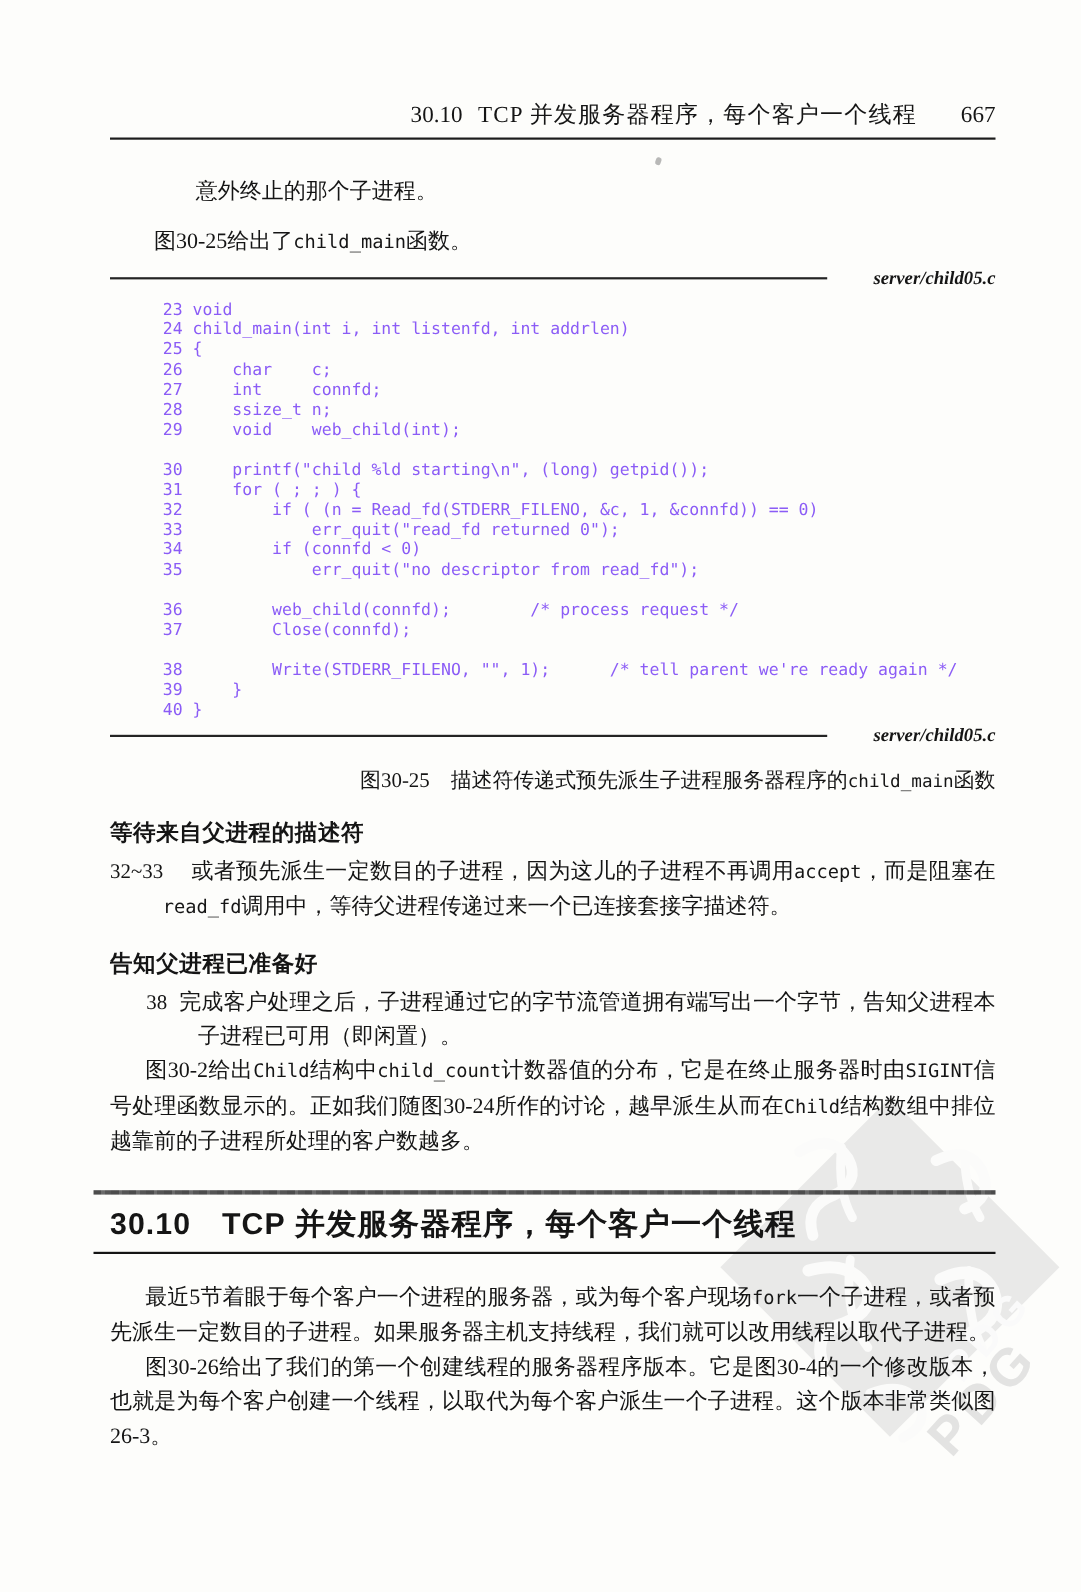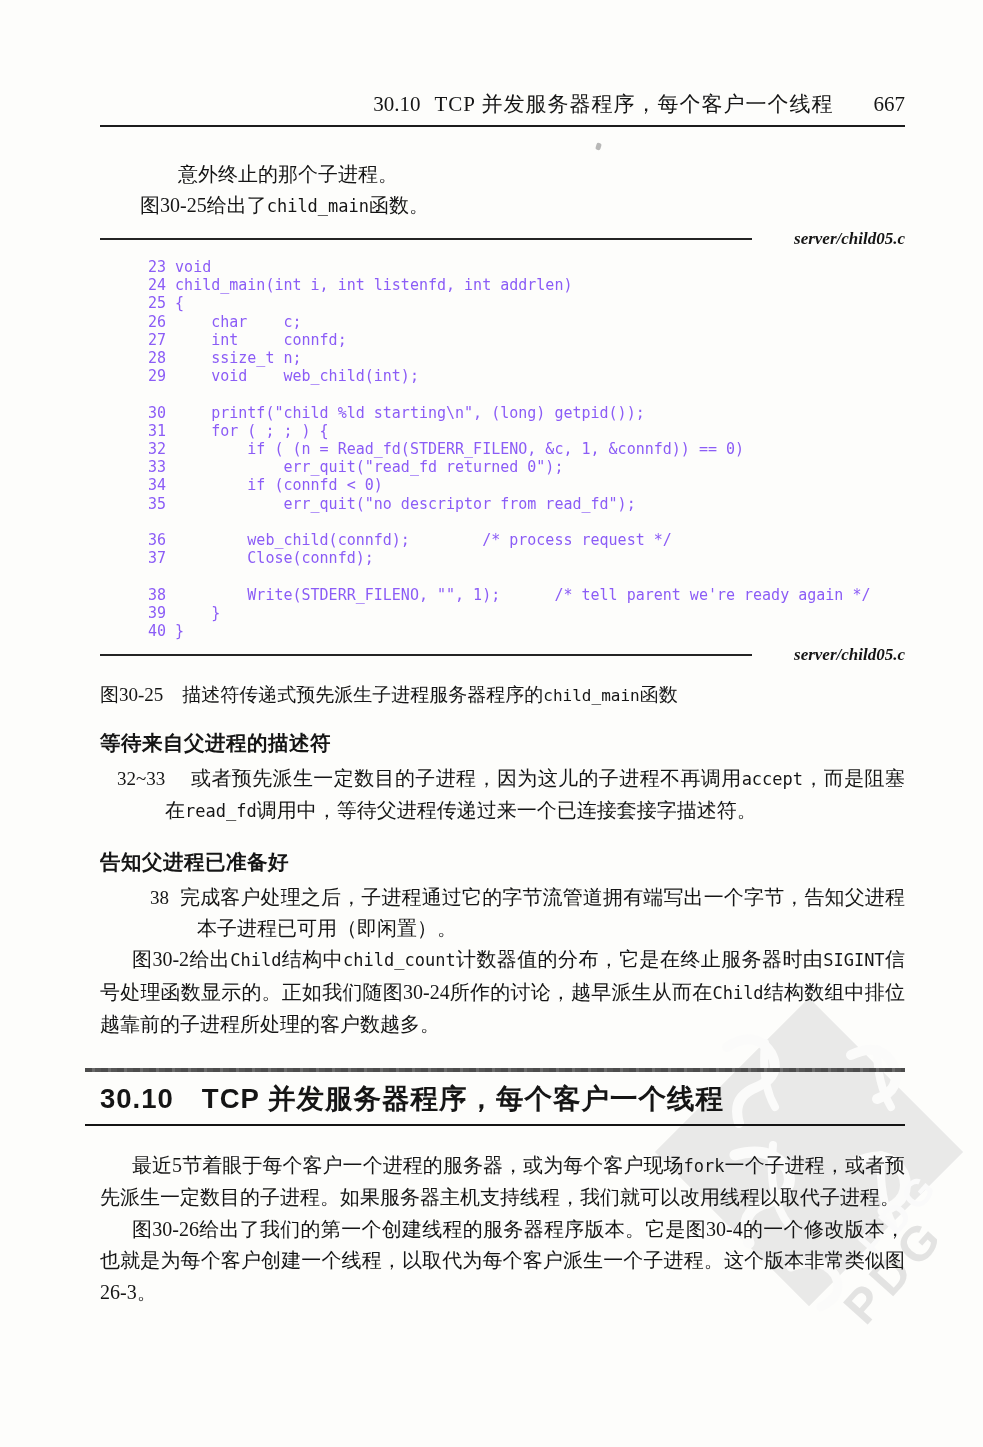--- a/index.html
+++ b/index.html
@@ -18,48 +18,48 @@
   .rh-sec { margin-right:14px; }
   .rh-title { letter-spacing:1px; }
   .rh-page { margin-left:40px; }
   .header-rule { border:none; border-top:2.5px solid #1c1c1c; margin:7px 0 0 0; }
 
   .speck { position:absolute; left:596px; top:143px; width:5px; height:7px;
     background:#9a9a9a; opacity:.7; transform:rotate(18deg); border-radius:2px; z-index:1; }
 
   
   .cont-line { margin:33px 0 0 78px; font-size:20px; line-height:28px; }
-  .lead-para { margin:3px 0 0 0; font-size:20px; line-height:28px; text-indent:40px; }
+  .lead-para { margin:17px 0 0 0; font-size:20px; line-height:28px; text-indent:40px; }
 
   
   .src-rule { display:flex; align-items:center;gap:32px; }
   .src-rule .line { flex:1; border-top:2px solid #242424; }
   .src-label {
     font-family:"Liberation Serif","DejaVu Serif",serif;
     font-style:italic; font-weight:bold; font-size:17px;
     margin-left:10px; white-space:nowrap;
   }
   .src-rule.top { margin-top:9px; }
   .src-rule.bottom { margin-top:5px; }
 
   
   pre.code {
     margin:9px 0 0 48px; font-family:"DejaVu Sans Mono","Liberation Mono",monospace;
     font-size:15px; line-height:18.2px; white-space:pre; color:#8b5cf6;
   }
 
-  .caption { margin-top:17px; text-align:left; font-size:19px; }
+  .caption { margin-top:17px; text-align:right; font-size:19px; }
   .caption .icode { font-size:16px; }
 
   
   h3.subhead {
     font-family:"Liberation Sans","DejaVu Sans",sans-serif;
     font-size:20.5px; font-weight:bold; margin:21px 0 6px 0; letter-spacing:.5px;
   }
-  .ref-para { position:relative; font-size:20px; line-height:31px; text-align:justify;margin-left:17px; }
+  .ref-para { position:relative; font-size:20px; line-height:31px; text-align:justify; }
   .ref-num { position:absolute; top:0; left:0; font-size:19px; }
   .ref-para.r3233 .ptext { margin-left:48px; text-indent:26px; }
   .ref-para.r38 .ref-num { left:33px; }
   .ref-para.r38 .ptext { margin-left:80px; text-indent:-17px; }
 
   .body-para { margin:0; font-size:20px; line-height:31.5px; text-align:justify; text-indent:32px; }
   .icode { font-family:"DejaVu Sans Mono","Liberation Mono",monospace; font-size:17px; }
 
   
   .section-band { margin-top:27px; margin-left:-15px; }

